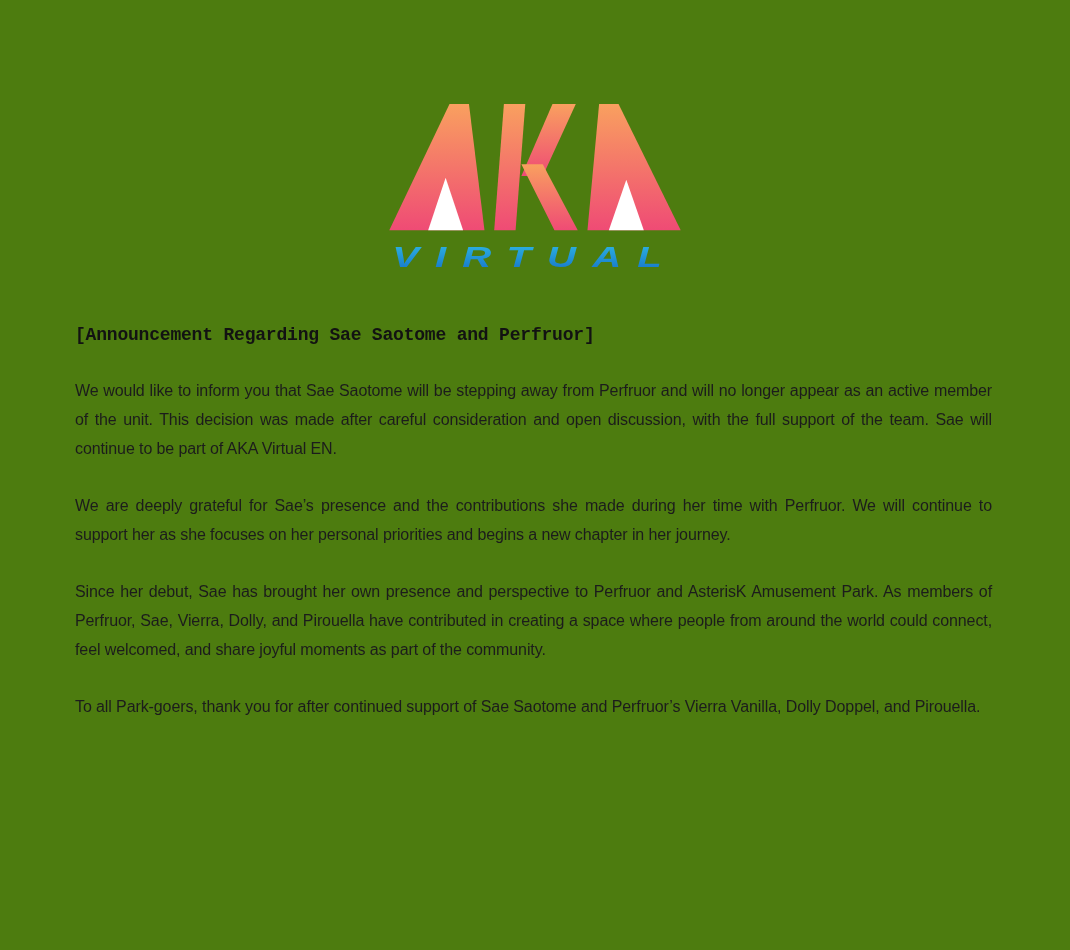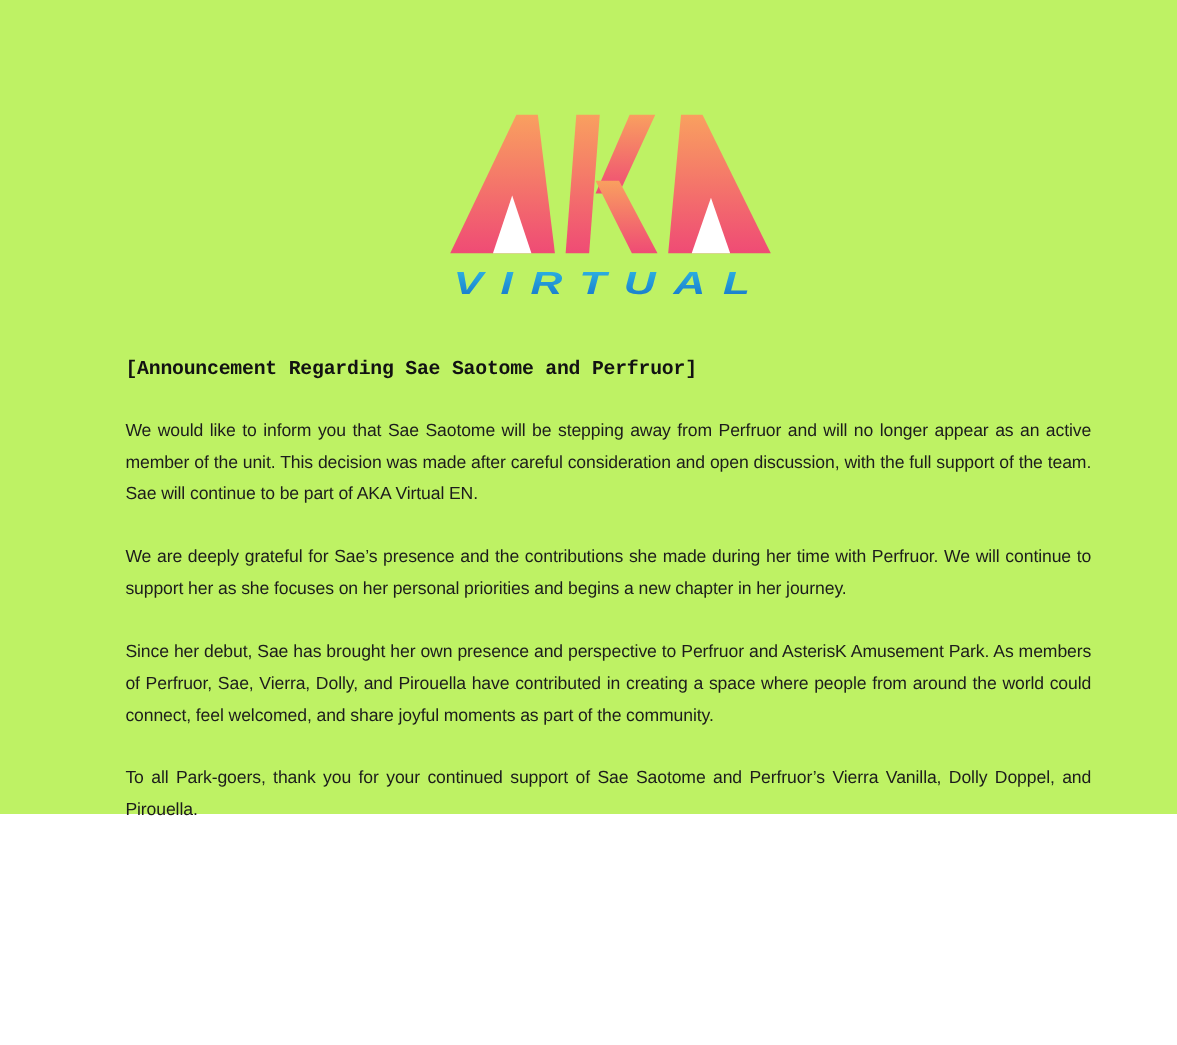--- a/index.html
+++ b/index.html
@@ -5,23 +5,22 @@
   * { margin: 0; padding: 0; box-sizing: border-box; }
   html, body {
     width: 1070px;
     height: 950px;
     background: #ffffff;
     font-family: "Liberation Sans", sans-serif;
     overflow: hidden;
   }
   .page {
     width: 1070px;
-    height: 740px;
-    background: #bef264;
-    padding-left: 39px;
+    height: 950px;
+    background: #4d7c0f;
   }
   .logo-wrap {
     padding-top: 104px;
     text-align: center;
   }
   .logo-svg {
     display: inline-block;
   }
   .content {
     margin: 44px 78px 0 75px;
@@ -86,16 +85,16 @@
 
   <div class="content">
     <h1 class="headline">[Announcement Regarding Sae Saotome and Perfruor]</h1>
 
     <p class="para">We would like to inform you that Sae Saotome will be stepping away from Perfruor and will no longer appear as an active member of the unit. This decision was made after careful consideration and open discussion, with the full support of the team. Sae will continue to be part of AKA Virtual EN.</p>
 
     <p class="para">We are deeply grateful for Sae’s presence and the contributions she made during her time with Perfruor. We will continue to support her as she focuses on her personal priorities and begins a new chapter in her journey.</p>
 
     <p class="para">Since her debut, Sae has brought her own presence and perspective to Perfruor and AsterisK Amusement Park. As members of Perfruor, Sae, Vierra, Dolly, and Pirouella have contributed in creating a space where people from around the world could connect, feel welcomed, and share joyful moments as part of the community.</p>
 
-    <p class="para">To all Park-goers, thank you for your continued support of Sae Saotome and Perfruor’s Vierra Vanilla, Dolly Doppel, and Pirouella.</p>
+    <p class="para">To all Park-goers, thank you for after continued support of Sae Saotome and Perfruor’s Vierra Vanilla, Dolly Doppel, and Pirouella.</p>
   </div>
 
 </div>
 
 </body></html>

